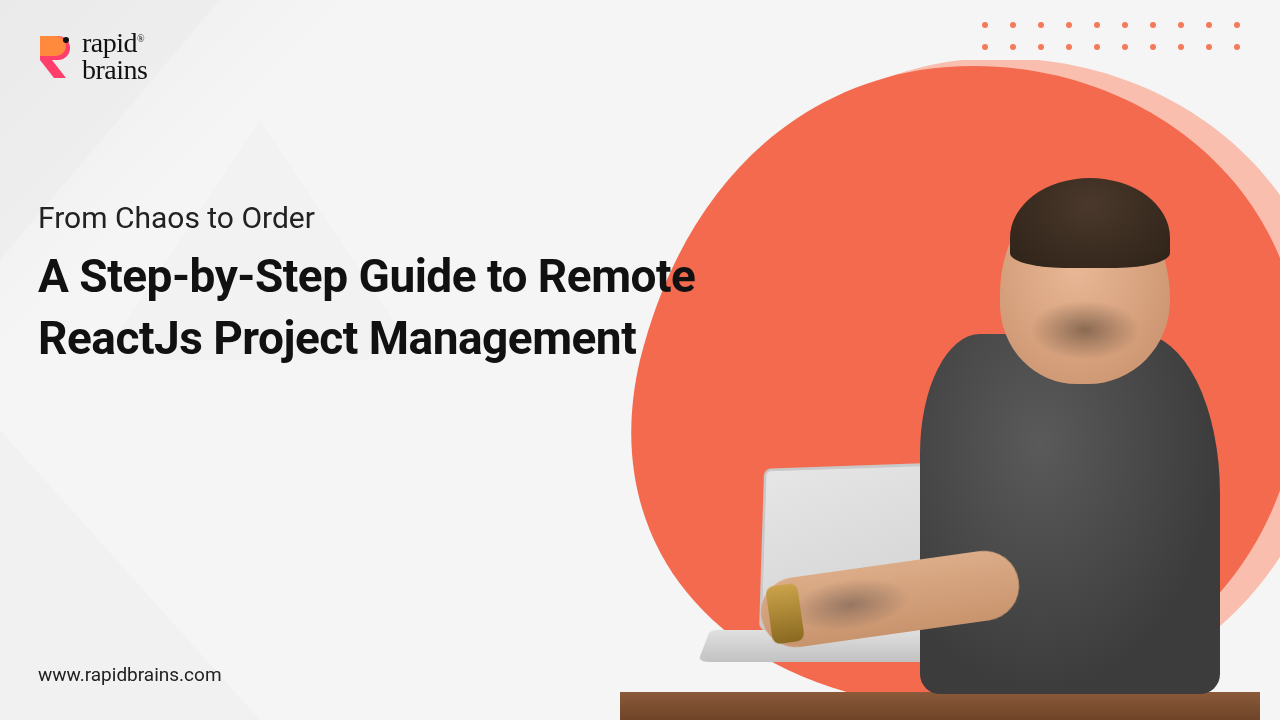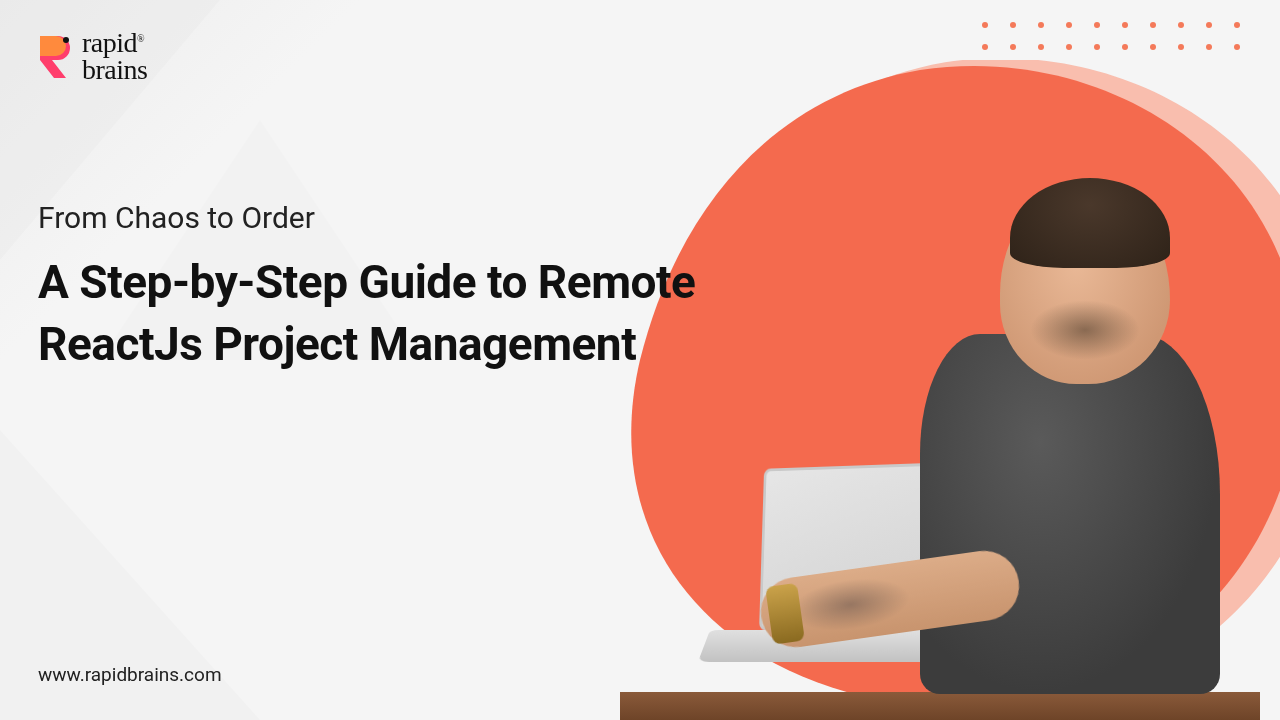--- a/index.html
+++ b/index.html
@@ -161,21 +161,21 @@
 .copy {
   position: absolute;
   left: 38px;
   top: 200px;
   max-width: 700px;
 }
 .eyebrow {
   font-size: 30px;
   font-weight: 400;
   color: #222;
-  margin-bottom: 16px;
+  margin-bottom: 10px;
 }
 .headline {
   font-size: 46px;
   font-weight: 700;
   line-height: 1.35;
   color: #111;
   letter-spacing: -0.5px;
 }
 .url {
   position: absolute;

